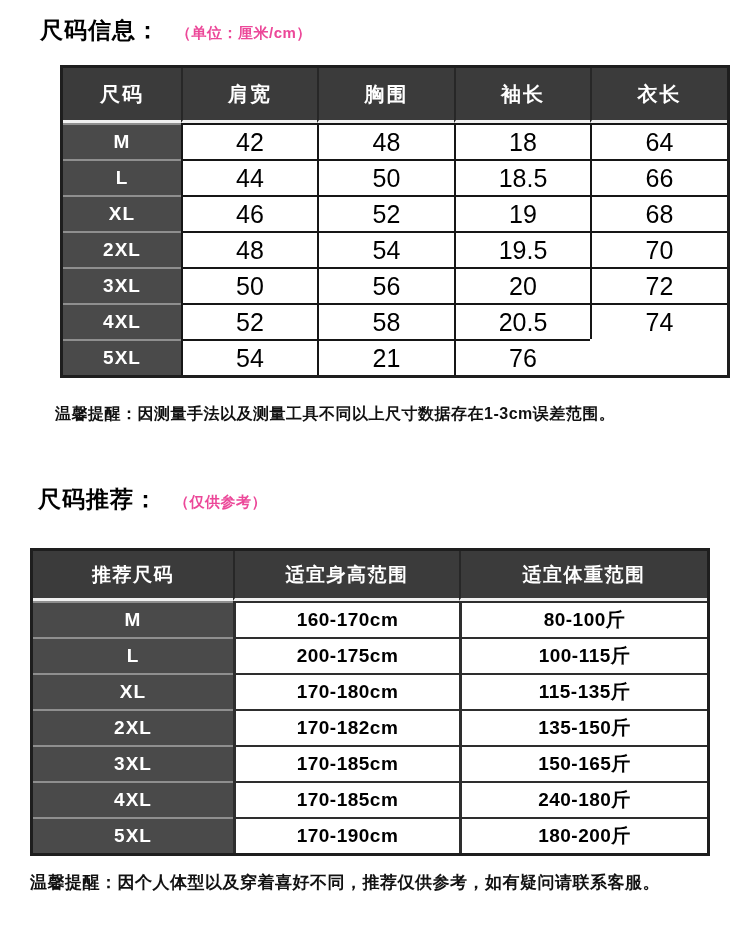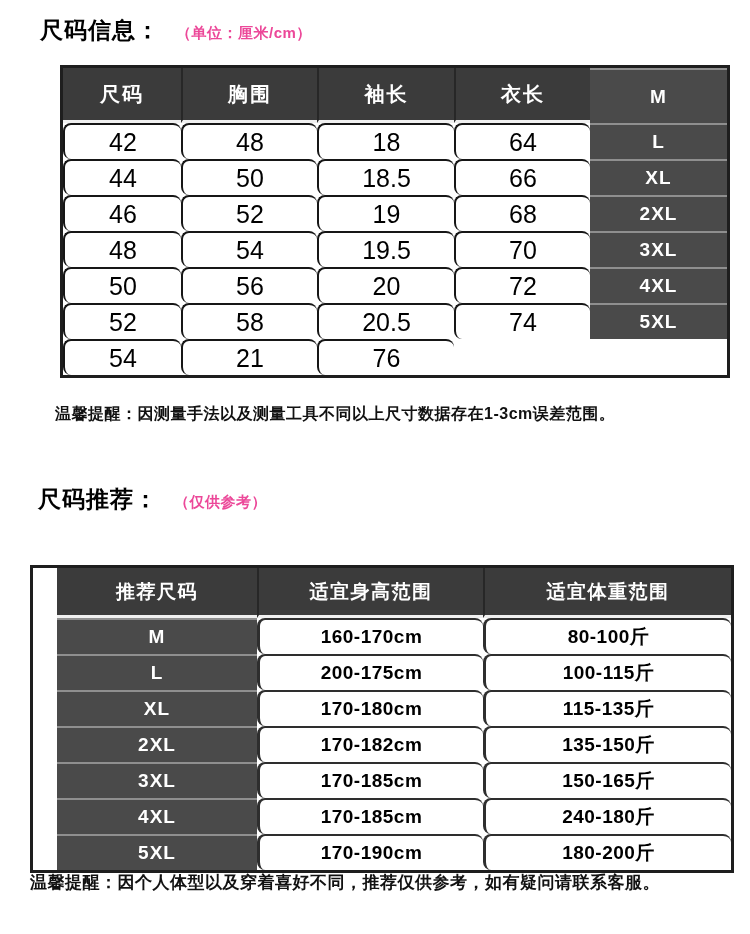--- a/index.html
+++ b/index.html
@@ -46,29 +46,28 @@
     background:var(--label_bg);color:#ffffff;
     display:flex;align-items:center;justify-content:center;
     font-size:19px;font-weight:700;letter-spacing:1px;
     border-top:2px solid var(--label_sep);
   }
   .dcell{
     background:#ffffff;color:#000;
     display:flex;align-items:center;justify-content:center;
     border-top:2px solid var(--cell_border);
     border-left:2px solid var(--cell_border);
-    font-size:25px;font-weight:400;border-radius:8px;
+    font-size:25px;font-weight:400;
   }
 
   
   #table2{
-    position:absolute;top:565px;left:30px;
+    position:absolute;top:548px;left:30px;
     grid-template-columns:200px 226px 248px;
     grid-template-rows:50px repeat(7,36px);
-    padding-left:24px;
   }
   #table2 .hcell{font-size:19px;letter-spacing:1.5px;}
   #table2 .dcell{
     font-size:19px;font-weight:700;letter-spacing:0.5px;
     border-top:2px solid var(--t2_border);
     border-left:3px solid var(--t2_border);
   }
 
   
   .note{position:absolute;font-size:16px;font-weight:700;color:#111;letter-spacing:0.5px;white-space:nowrap;}
@@ -80,20 +79,21 @@
 
 <div class="page">
 
   <div class="sec-head" id="head1">
     <span class="sec-title">尺码信息：</span>
     <span class="sec-sub">（单位：厘米/cm）</span>
   </div>
 
   <div class="grid" id="table1">
     <div class="hcell">尺码</div>
+    <div class="hcell">肩宽</div>
     <div class="hcell">胸围</div>
     <div class="hcell">袖长</div>
     <div class="hcell">衣长</div>
 
     <div class="lcell">M</div>
     <div class="dcell">42</div>
     <div class="dcell">48</div>
     <div class="dcell">18</div>
     <div class="dcell">64</div>
 

